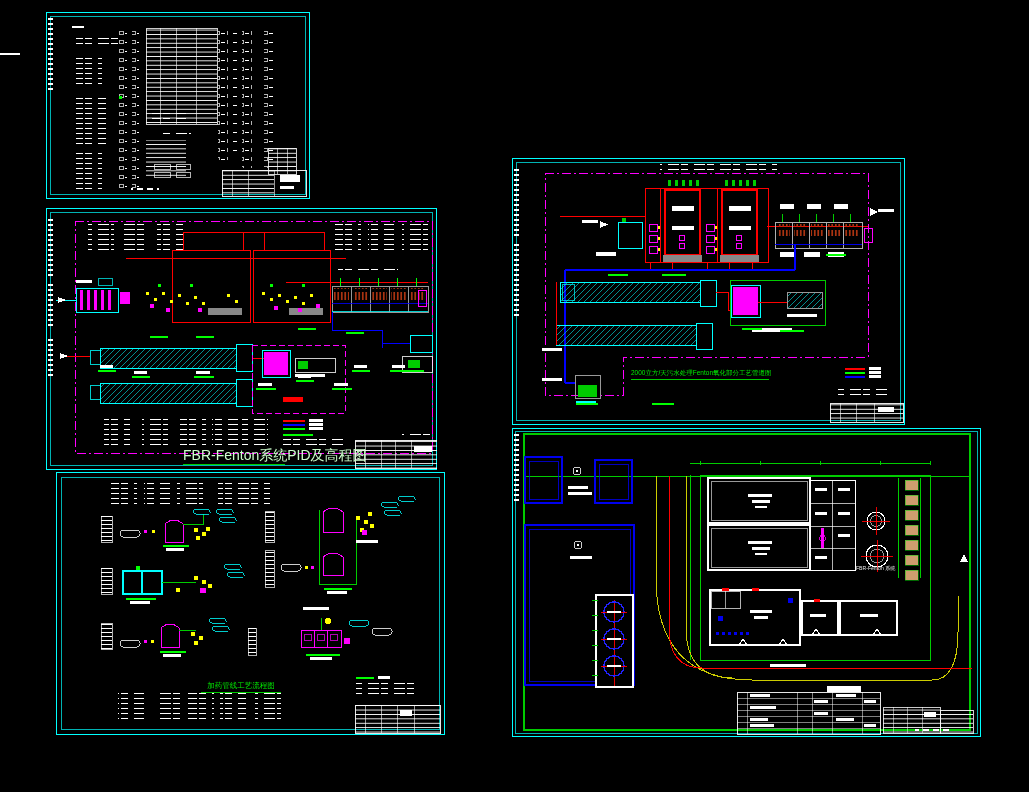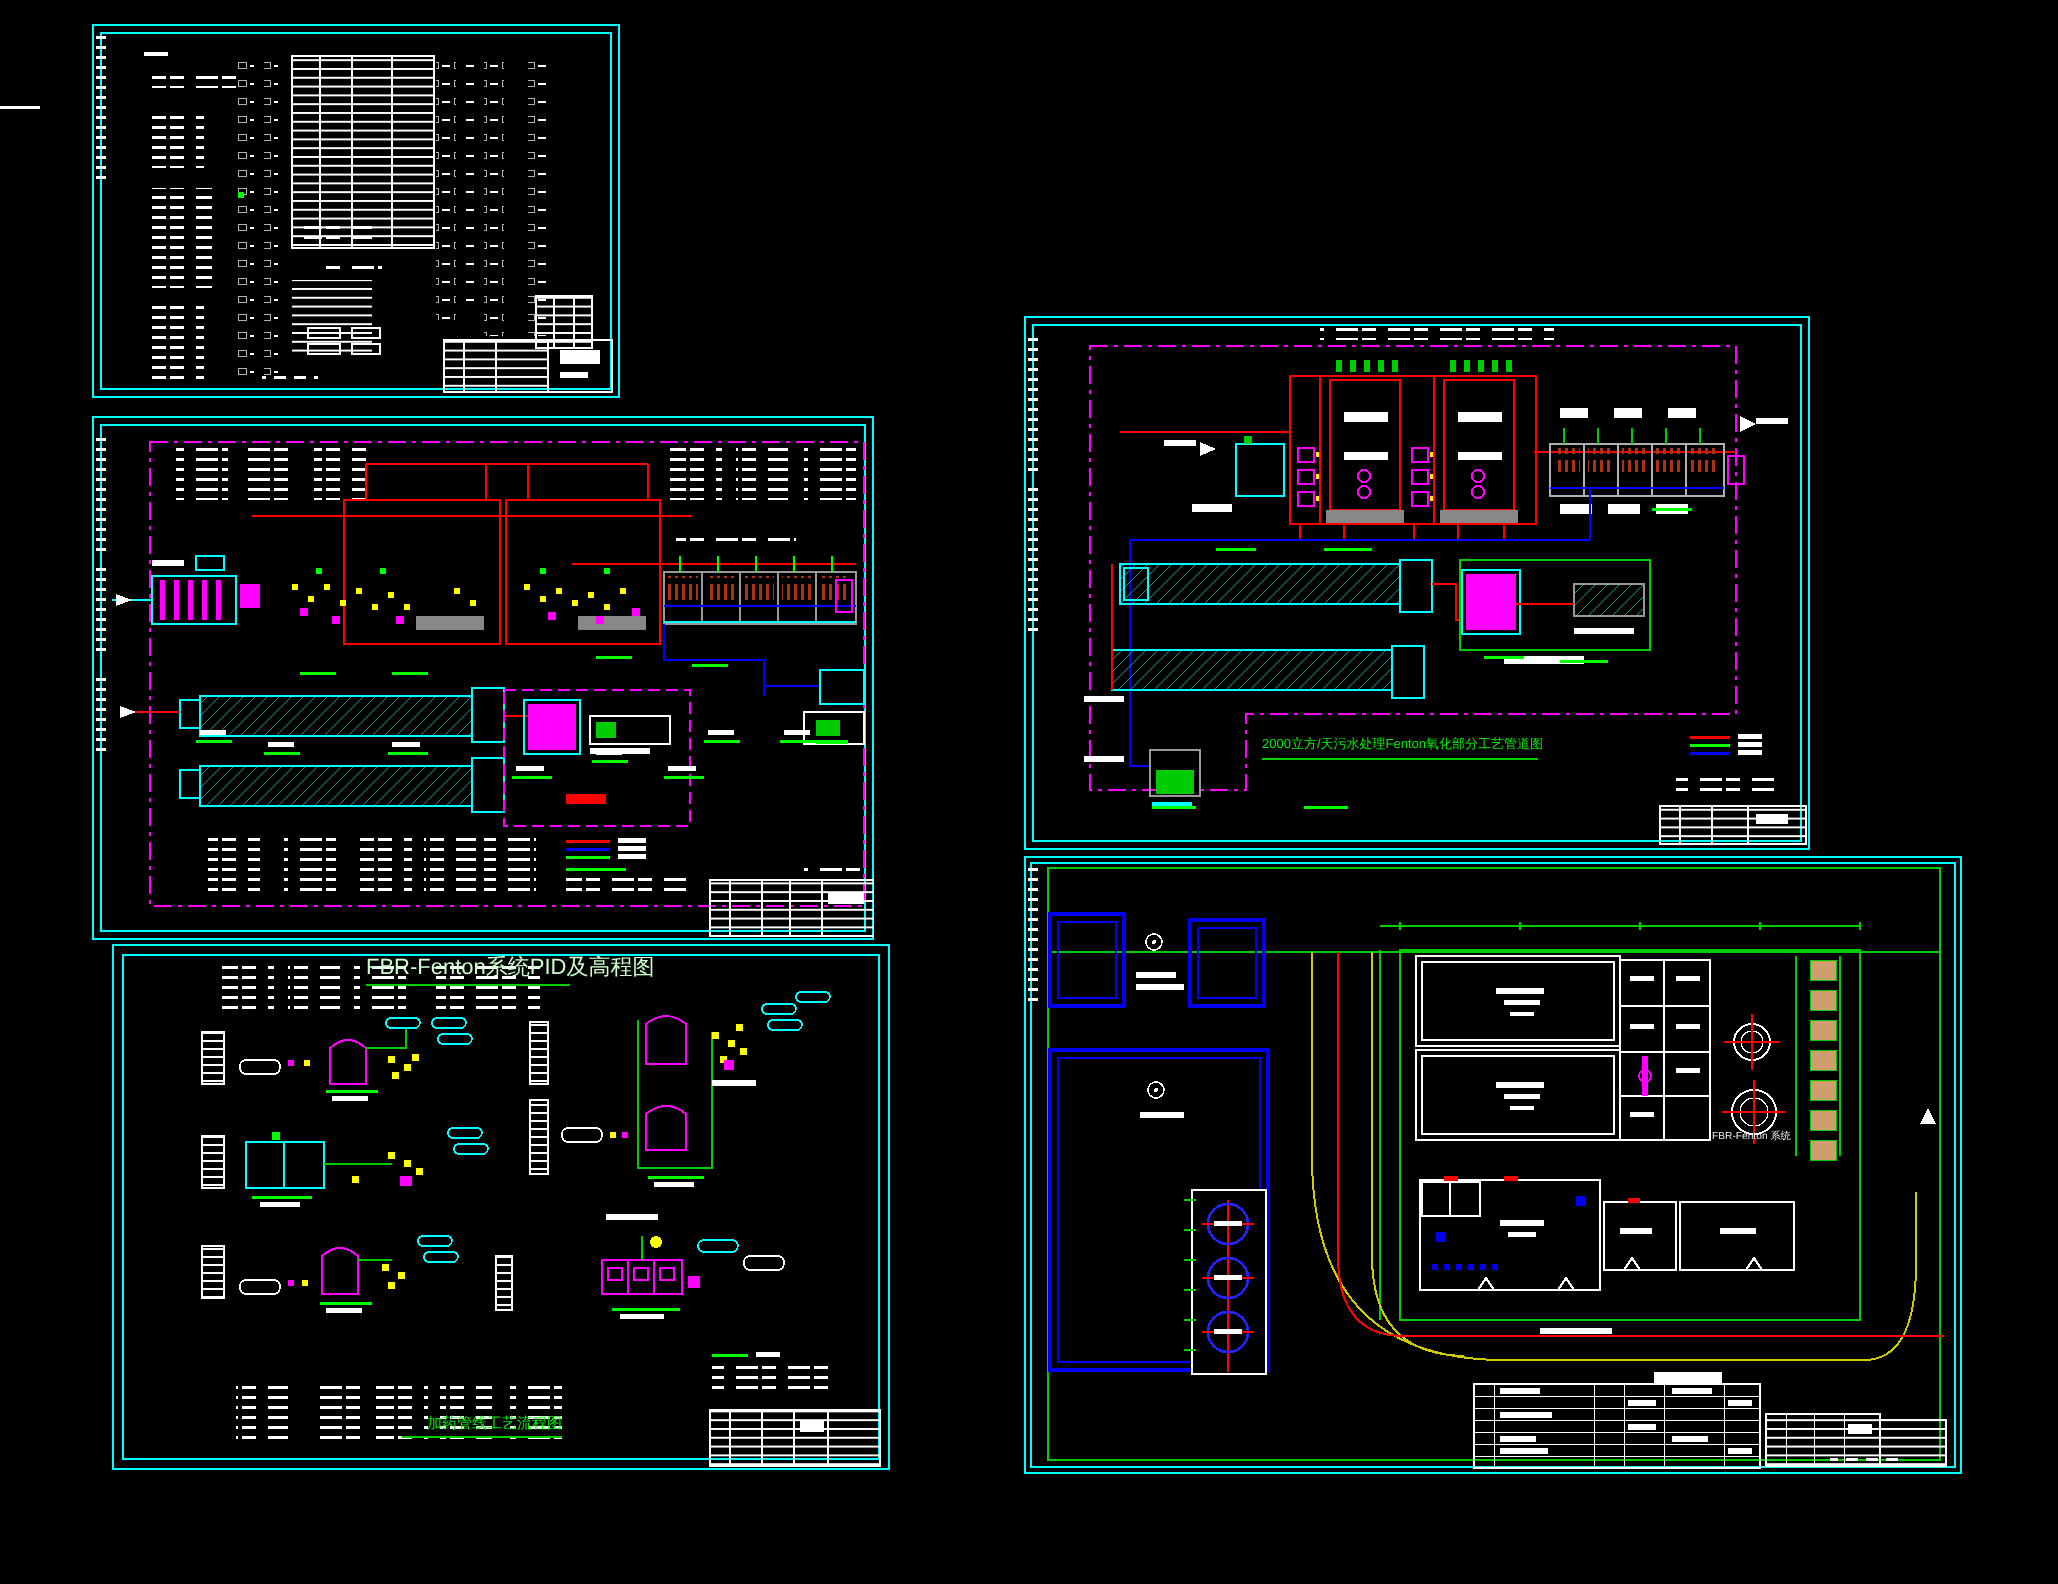--- a/index.html
+++ b/index.html
@@ -1,24 +1,24 @@
 <!DOCTYPE html>
 <html><head>
 <meta charset="utf-8">
 <style>
   html,body{margin:0;padding:0;background:#000;}
   #stage{position:relative;width:1029px;height:792px;background:#000;overflow:hidden;
          font-family:"Liberation Sans",sans-serif;}
   .sheet{position:absolute;}
   svg{display:block;shape-rendering:crispEdges;}
   .ttl{position:absolute;white-space:nowrap;line-height:1;}
-  .t-pid{left:183px;top:448px;width:102px;color:#ccffcc;font-size:11px;
-         border-bottom:1.5px solid #00cc00;padding-bottom:2px;text-align:center;margin-top:31px;}
-  .t-dos{left:201px;top:708px;width:80px;color:#00ee00;font-size:7.5px;
-         border-bottom:1.5px solid #00cc00;padding-bottom:2px;text-align:right;}
+  .t-pid{left:183px;top:448px;width:102px;color:#ccffcc;font-size:14px;
+         border-bottom:1.5px solid #00cc00;padding-bottom:2px;text-align:center;}
+  .t-dos{left:201px;top:682px;width:80px;color:#00ee00;font-size:7.5px;
+         border-bottom:1.5px solid #00cc00;padding-bottom:2px;text-align:center;}
   .t-fen{left:631px;top:370px;width:138px;color:#00ee00;font-size:6.5px;
          border-bottom:1.5px solid #00cc00;padding-bottom:2px;text-align:center;}
   .t-fbr{left:856px;top:566px;width:42px;color:#eee;font-size:6px;transform:scale(.85);transform-origin:0 0;}
 </style>
 </head>
 <body>
 
 <div id="stage">
 
 <svg width="0" height="0" aria-hidden="true">

